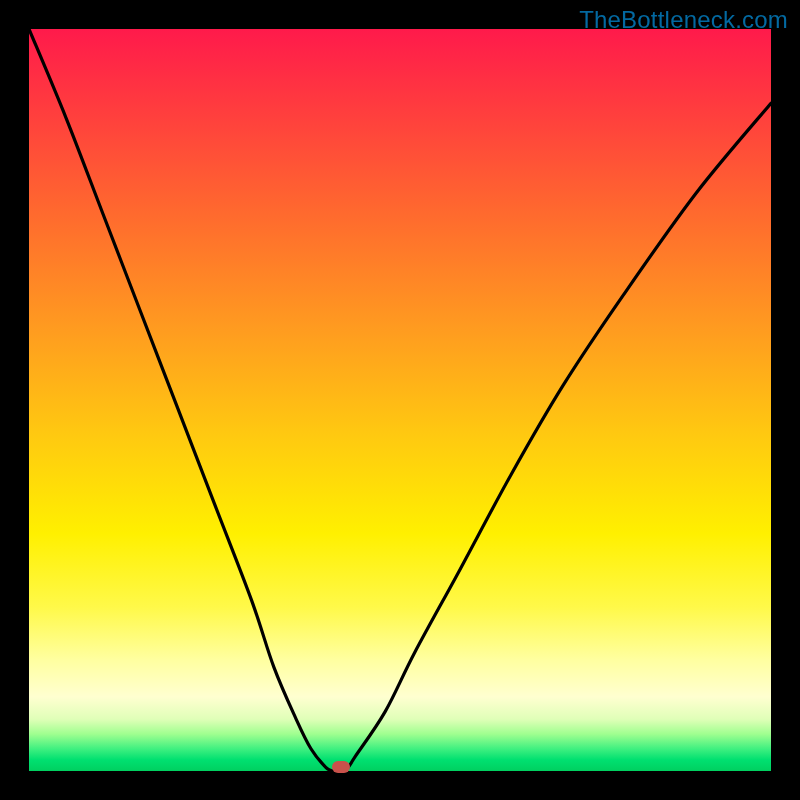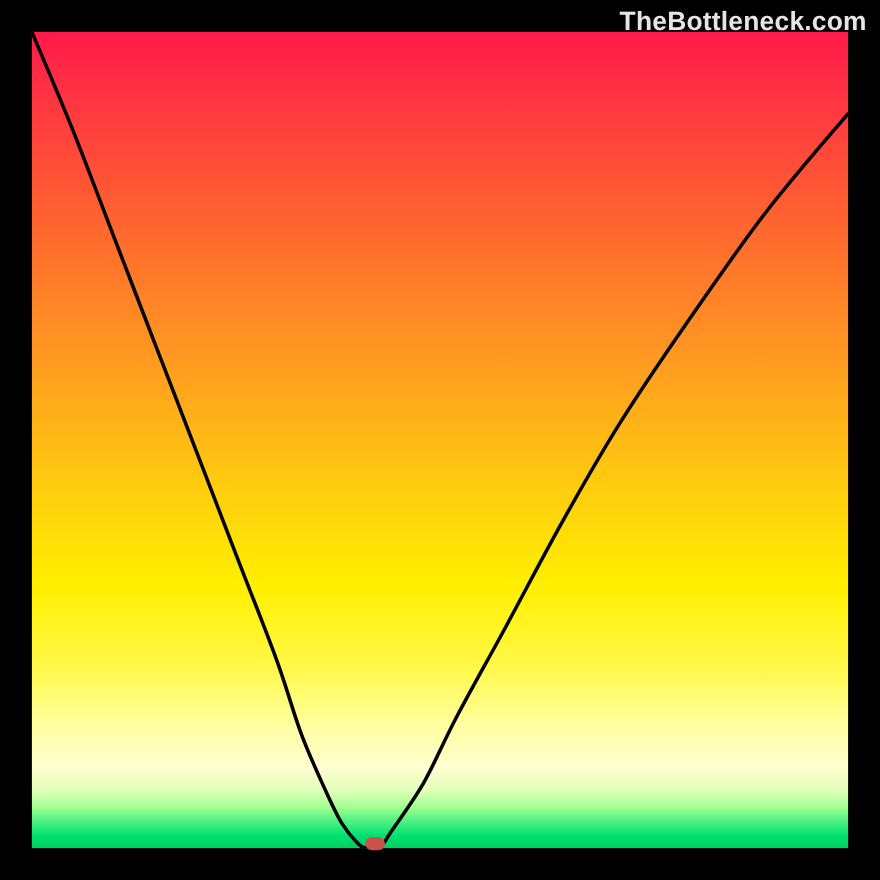--- a/index.html
+++ b/index.html
@@ -39,23 +39,23 @@
       #a0ff90 95%,
       #40f080 97%,
       #00e070 98.5%,
       #00d060 100%
     );
   }
   .watermark {
     position: absolute;
     top: 6px;
     right: 12px;
-    color: #e5e5e5;
+    color: #0369a1;
     font-size: 24px;
-    font-weight: 700;
+    font-weight: 400;
     letter-spacing: 0.2px;
     user-select: none;
   }
   svg.curve {
     position: absolute;
     left: 0;
     top: 0;
     width: 742px;
     height: 742px;
   }

